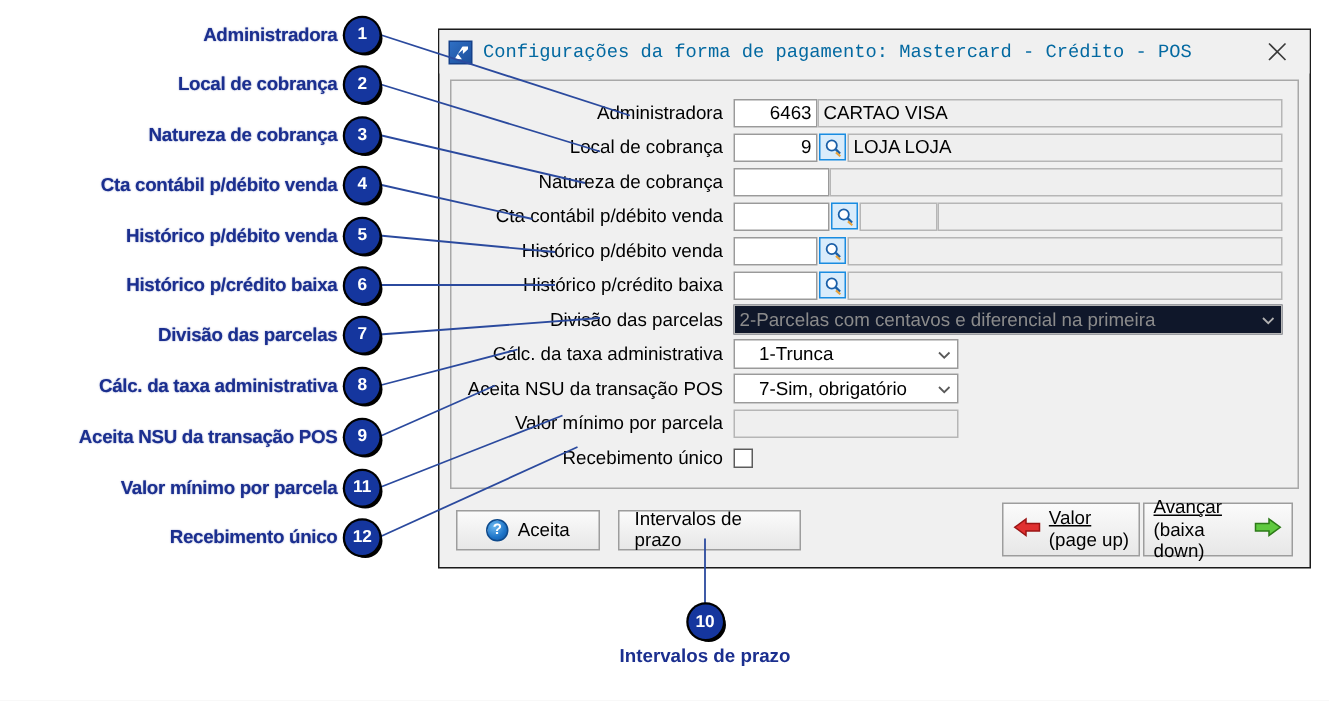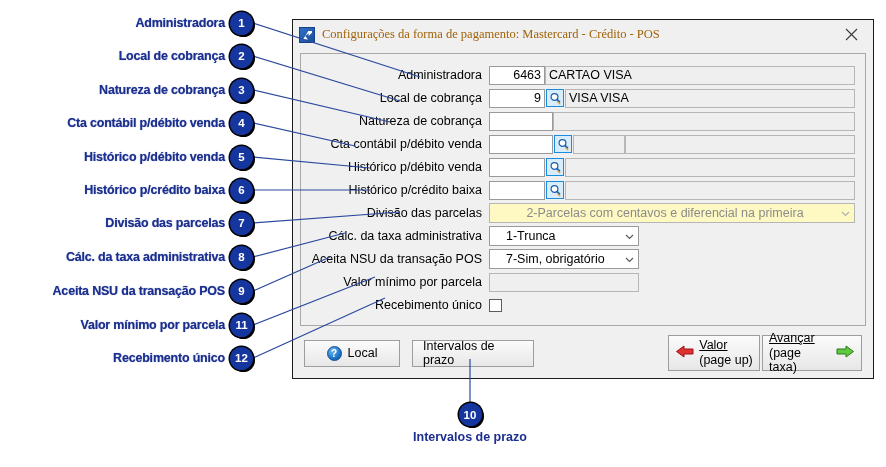--- a/index.html
+++ b/index.html
@@ -110,22 +110,22 @@
   .app-icon:after {
     content: "";
     position: absolute;
     left: 3px; top: 3px;
     width: 9px; height: 9px;
     background: #ffffff;
     clip-path: polygon(0% 100%, 55% 100%, 25% 62%, 62% 30%, 62% 62%, 100% 25%, 100% 0%, 62% 0%);
   }
   .title-text {
     font-size: 12.5px;
-    color: #a16207;
-    font-family: Liberation Serif, serif;
+    color: #0369a1;
+    font-family: Liberation Mono, monospace;
     flex: 1 1 auto;
   }
   .close-btn {
     width: 44px; height: 28px;
     flex: 0 0 auto;
     display: flex;
     align-items: center;
     justify-content: center;
     color: #3a3a3a;
     font-size: 15px;
@@ -231,24 +231,23 @@
   .sel .arrow {
     width: 17px;
     flex: 0 0 auto;
     display: flex;
     align-items: center;
     justify-content: center;
   }
   .sel.w-mid { width: 150px; padding-left: 16px; }
   .sel.full {
     flex: 1 1 auto;
-    background: #fef9c3;
+    background: #0f172a;
     border: 1px solid #b6b6b6;
     color: #8b8b8b;
-    text-align: center;
   }
   .sel.full .arrow svg path { stroke: #b0b0b0; }
 
   .valbox {
     width: 150px;
     height: 19px;
     box-sizing: border-box;
     border: 1px solid #b6b6b6;
     background: #efefef;
   }
@@ -340,21 +339,21 @@
         <div class="row-label">Local de cobrança</div>
         <div class="fields">
           <div class="txt code">9</div>
           <div class="lookup">
             <svg width="13" height="13" viewBox="0 0 13 13" aria-hidden="true">
               <circle cx="5.5" cy="5" r="3.4" fill="#ffffff" stroke="#1a5fa8" stroke-width="1.2"></circle>
               <path d="M8.2 7.6 L11 10.4" stroke="#1a5fa8" stroke-width="1.6"></path>
               <path d="M8.3 9.6 L11.2 12.2" stroke="#e8a33d" stroke-width="1.4"></path>
             </svg>
           </div>
-          <div class="txt ro grow">VISA VISA</div>
+          <div class="txt ro grow">LOJA LOJA</div>
         </div>
       </div>
 
       <div class="form-row">
         <div class="row-label">Natureza de cobrança</div>
         <div class="fields">
           <div class="txt code-wide"></div>
           <div class="txt ro grow"></div>
         </div>
       </div>
@@ -459,41 +458,41 @@
         <div class="fields">
           <div class="chk"></div>
         </div>
       </div>
 
     </div>
 
     <div class="btnbar">
       <div class="btn help">
         <span class="help-icon">?</span>
-        <span>Local</span>
+        <span>Aceita</span>
       </div>
       <div class="btn wide">
         <span>Intervalos de prazo</span>
       </div>
       <div class="spacer"></div>
       <div class="btn nav">
         <span>
           <svg width="19" height="15" viewBox="0 0 19 15" aria-hidden="true">
             <path d="M9 2 L9 5 L18 5 L18 10 L9 10 L9 13 L1.5 7.5 Z" fill="#e03030" stroke="#9b1414" stroke-width="1"></path>
           </svg>
         </span>
         <span class="nav-lines">
           <span><span class="u">Valor</span></span>
           <span>(page up)</span>
         </span>
       </div>
       <div class="btn nav" style="margin-left:2px;width:100px;">
         <span class="nav-lines">
           <span><span class="u">Avançar</span></span>
-          <span>(page taxa)</span>
+          <span>(baixa down)</span>
         </span>
         <span>
           <svg width="19" height="15" viewBox="0 0 19 15" aria-hidden="true">
             <path d="M10 2 L10 5 L1 5 L1 10 L10 10 L10 13 L17.5 7.5 Z" fill="#5fc93f" stroke="#2d7a18" stroke-width="1"></path>
           </svg>
         </span>
       </div>
     </div>
 
   </div>

